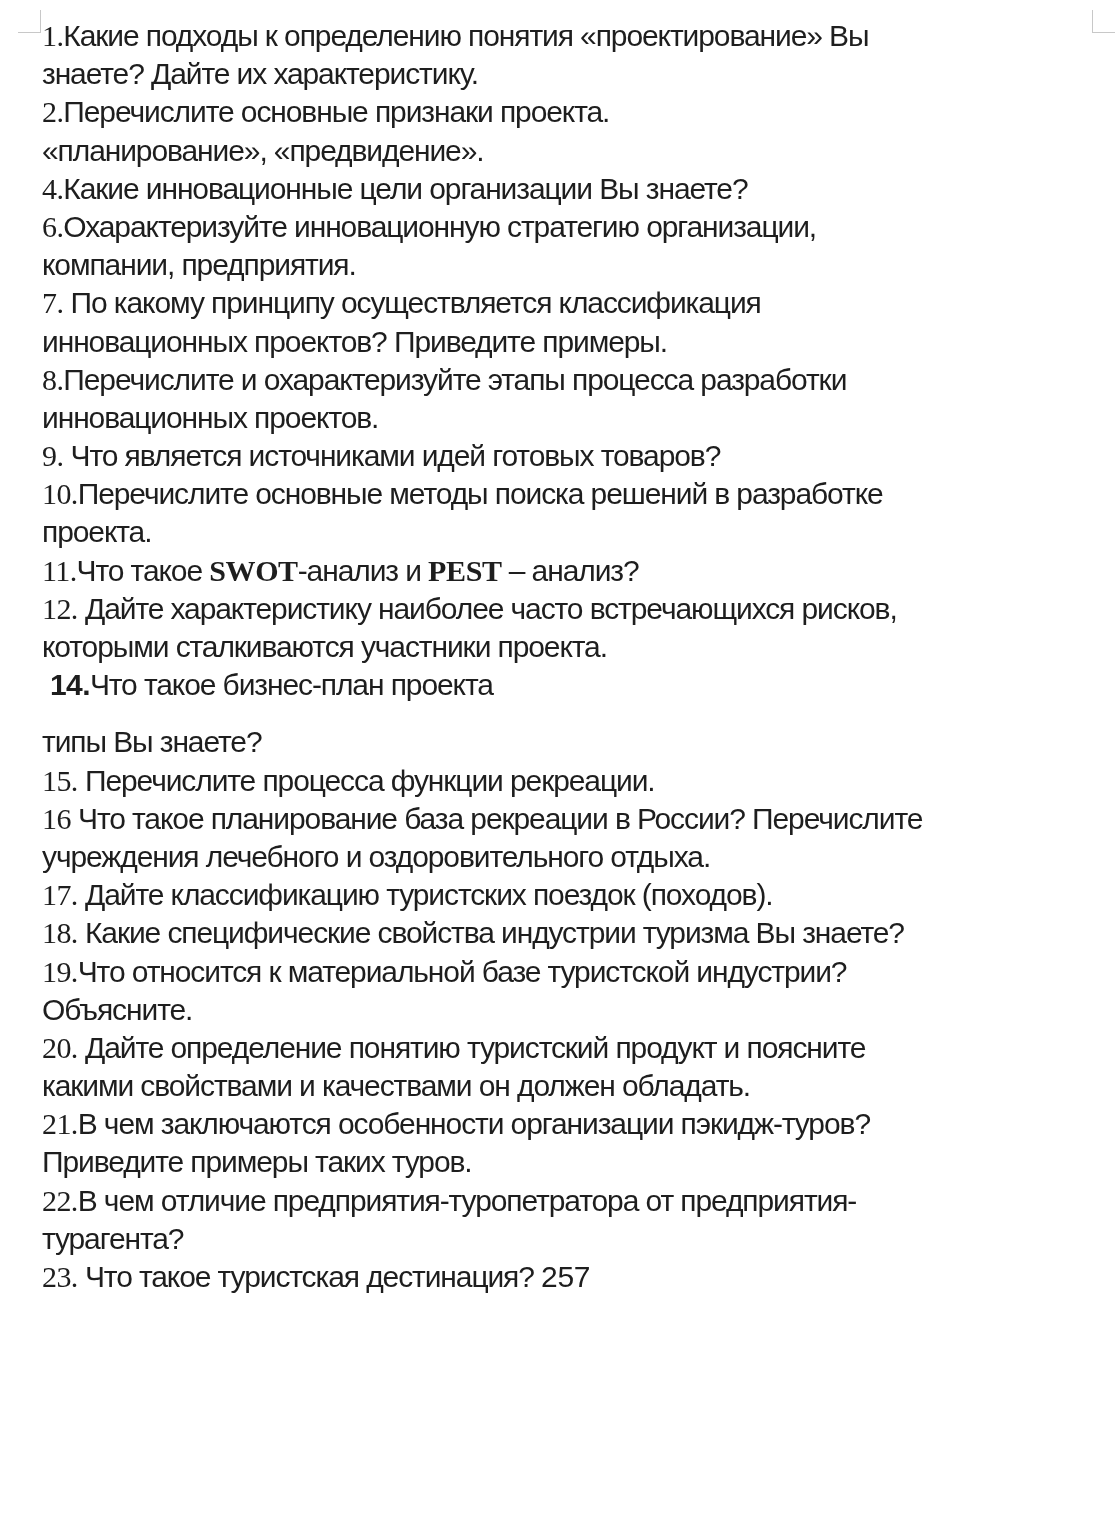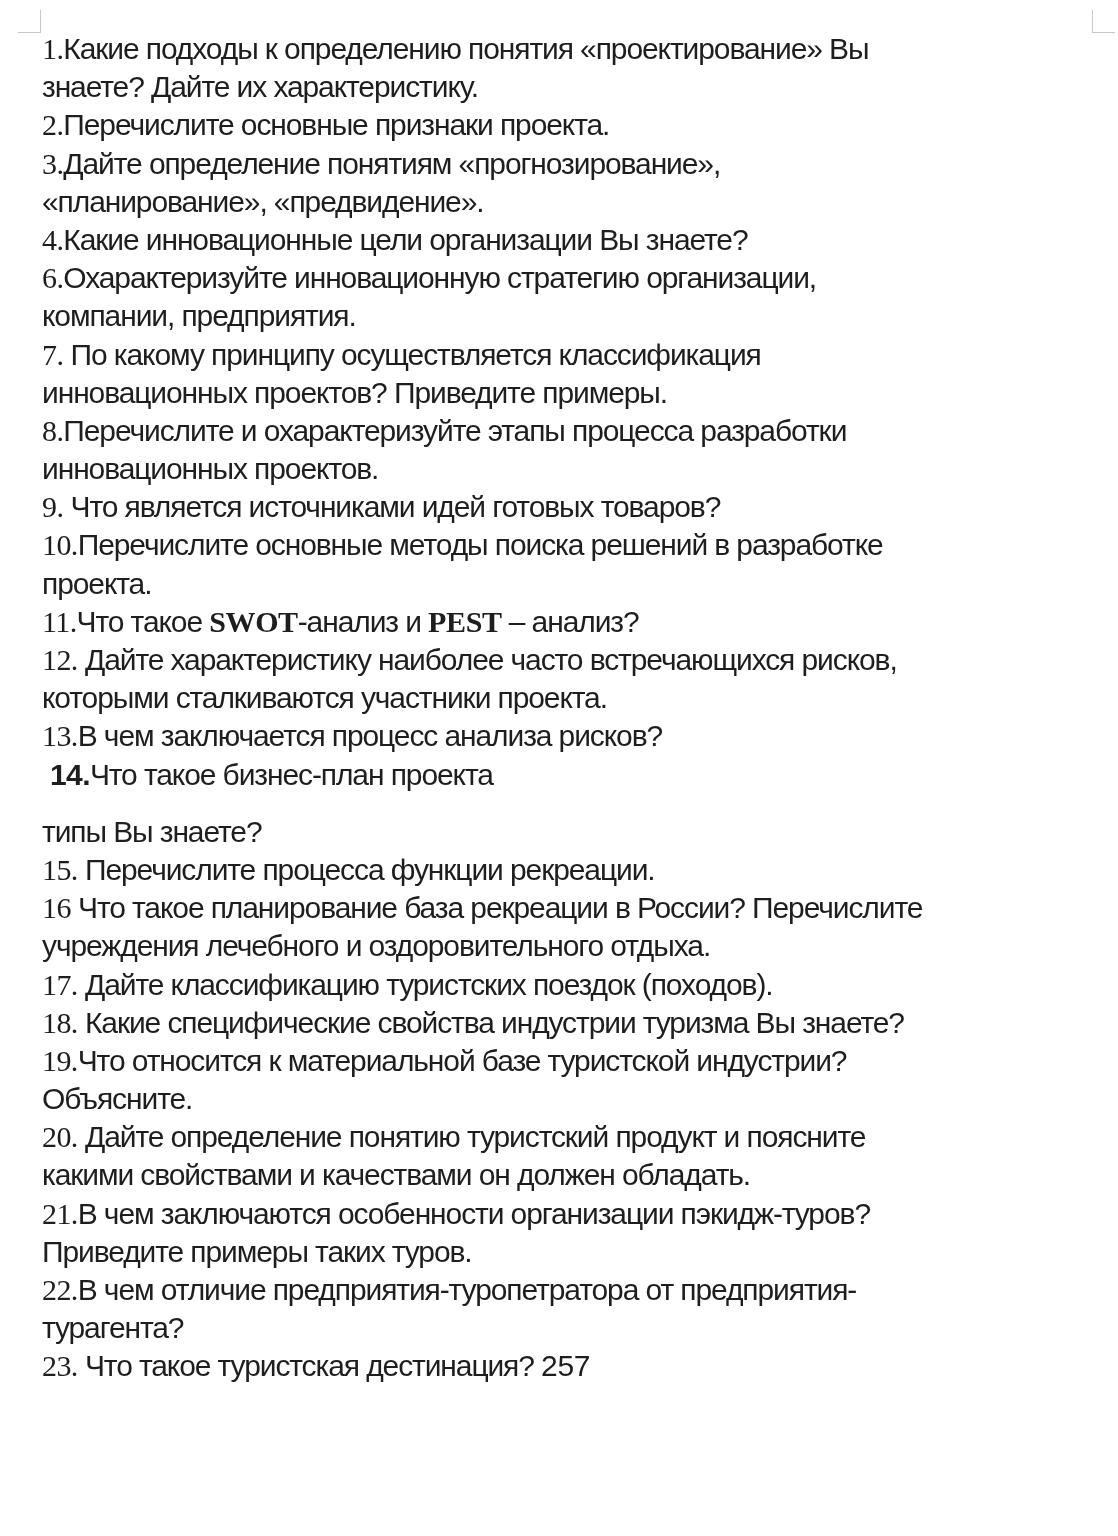--- a/index.html
+++ b/index.html
@@ -30,21 +30,21 @@
     }
     .corner-tr {
       left: 1092px;
       top: 10px;
       border-left-width: 1.5px;
       border-bottom-width: 1.5px;
     }
     .doc {
       position: absolute;
       left: 42px;
-      top: 30px;
+      top: 17px;
       width: 1060px;
       font-family: "Liberation Sans", sans-serif;
       font-size: 30px;
       line-height: 38.2px;
       letter-spacing: -1.1px;
       font-stretch: condensed;
     }
     .line {
       white-space: nowrap;
       height: 38.2px;
@@ -84,21 +84,20 @@
   <div>
     <div class="line"><span class="num">1.</span><span>Какие подходы к определению понятия «проектирование» Вы</span></div>
     <div class="line">знаете? Дайте их характеристику.</div>
   </div>
 
   <div>
     <div class="line"><span class="num">2.</span><span>Перечислите основные признаки проекта.</span></div>
   </div>
 
   <div>
-    <div class="line"><span class="num">3.</span><span>Дайте определение понятиям «прогнозирование»,</span></div>
     <div class="line">«планирование», «предвидение».</div>
   </div>
 
   <div>
     <div class="line"><span class="num">4.</span><span>Какие инновационные цели организации Вы знаете?</span></div>
   </div>
 
 
   <div>
     <div class="line"><span class="num">6.</span><span>Охарактеризуйте инновационную стратегию организации,</span></div>
@@ -126,23 +125,20 @@
 
   <div>
     <div class="line"><span class="num">11.</span><span>Что такое </span><span class="serif-bold">SWOT</span><span>-анализ и </span><span class="serif-bold">PEST</span><span> – анализ?</span></div>
   </div>
 
   <div>
     <div class="line"><span class="num">12.</span><span> Дайте характеристику наиболее часто встречающихся рисков,</span></div>
     <div class="line">которыми сталкиваются участники проекта.</div>
   </div>
 
-  <div>
-    <div class="line"><span class="num">13.</span><span>В чем заключается процесс анализа рисков?</span></div>
-  </div>
 
   <div>
     <div class="line"><span class="num-bold">14.</span><span>Что такое бизнес-план проекта</span></div>
   </div>
 
   <div class="gap"></div>
 
   <div>
     <div class="line">типы Вы знаете?</div>
   </div>

